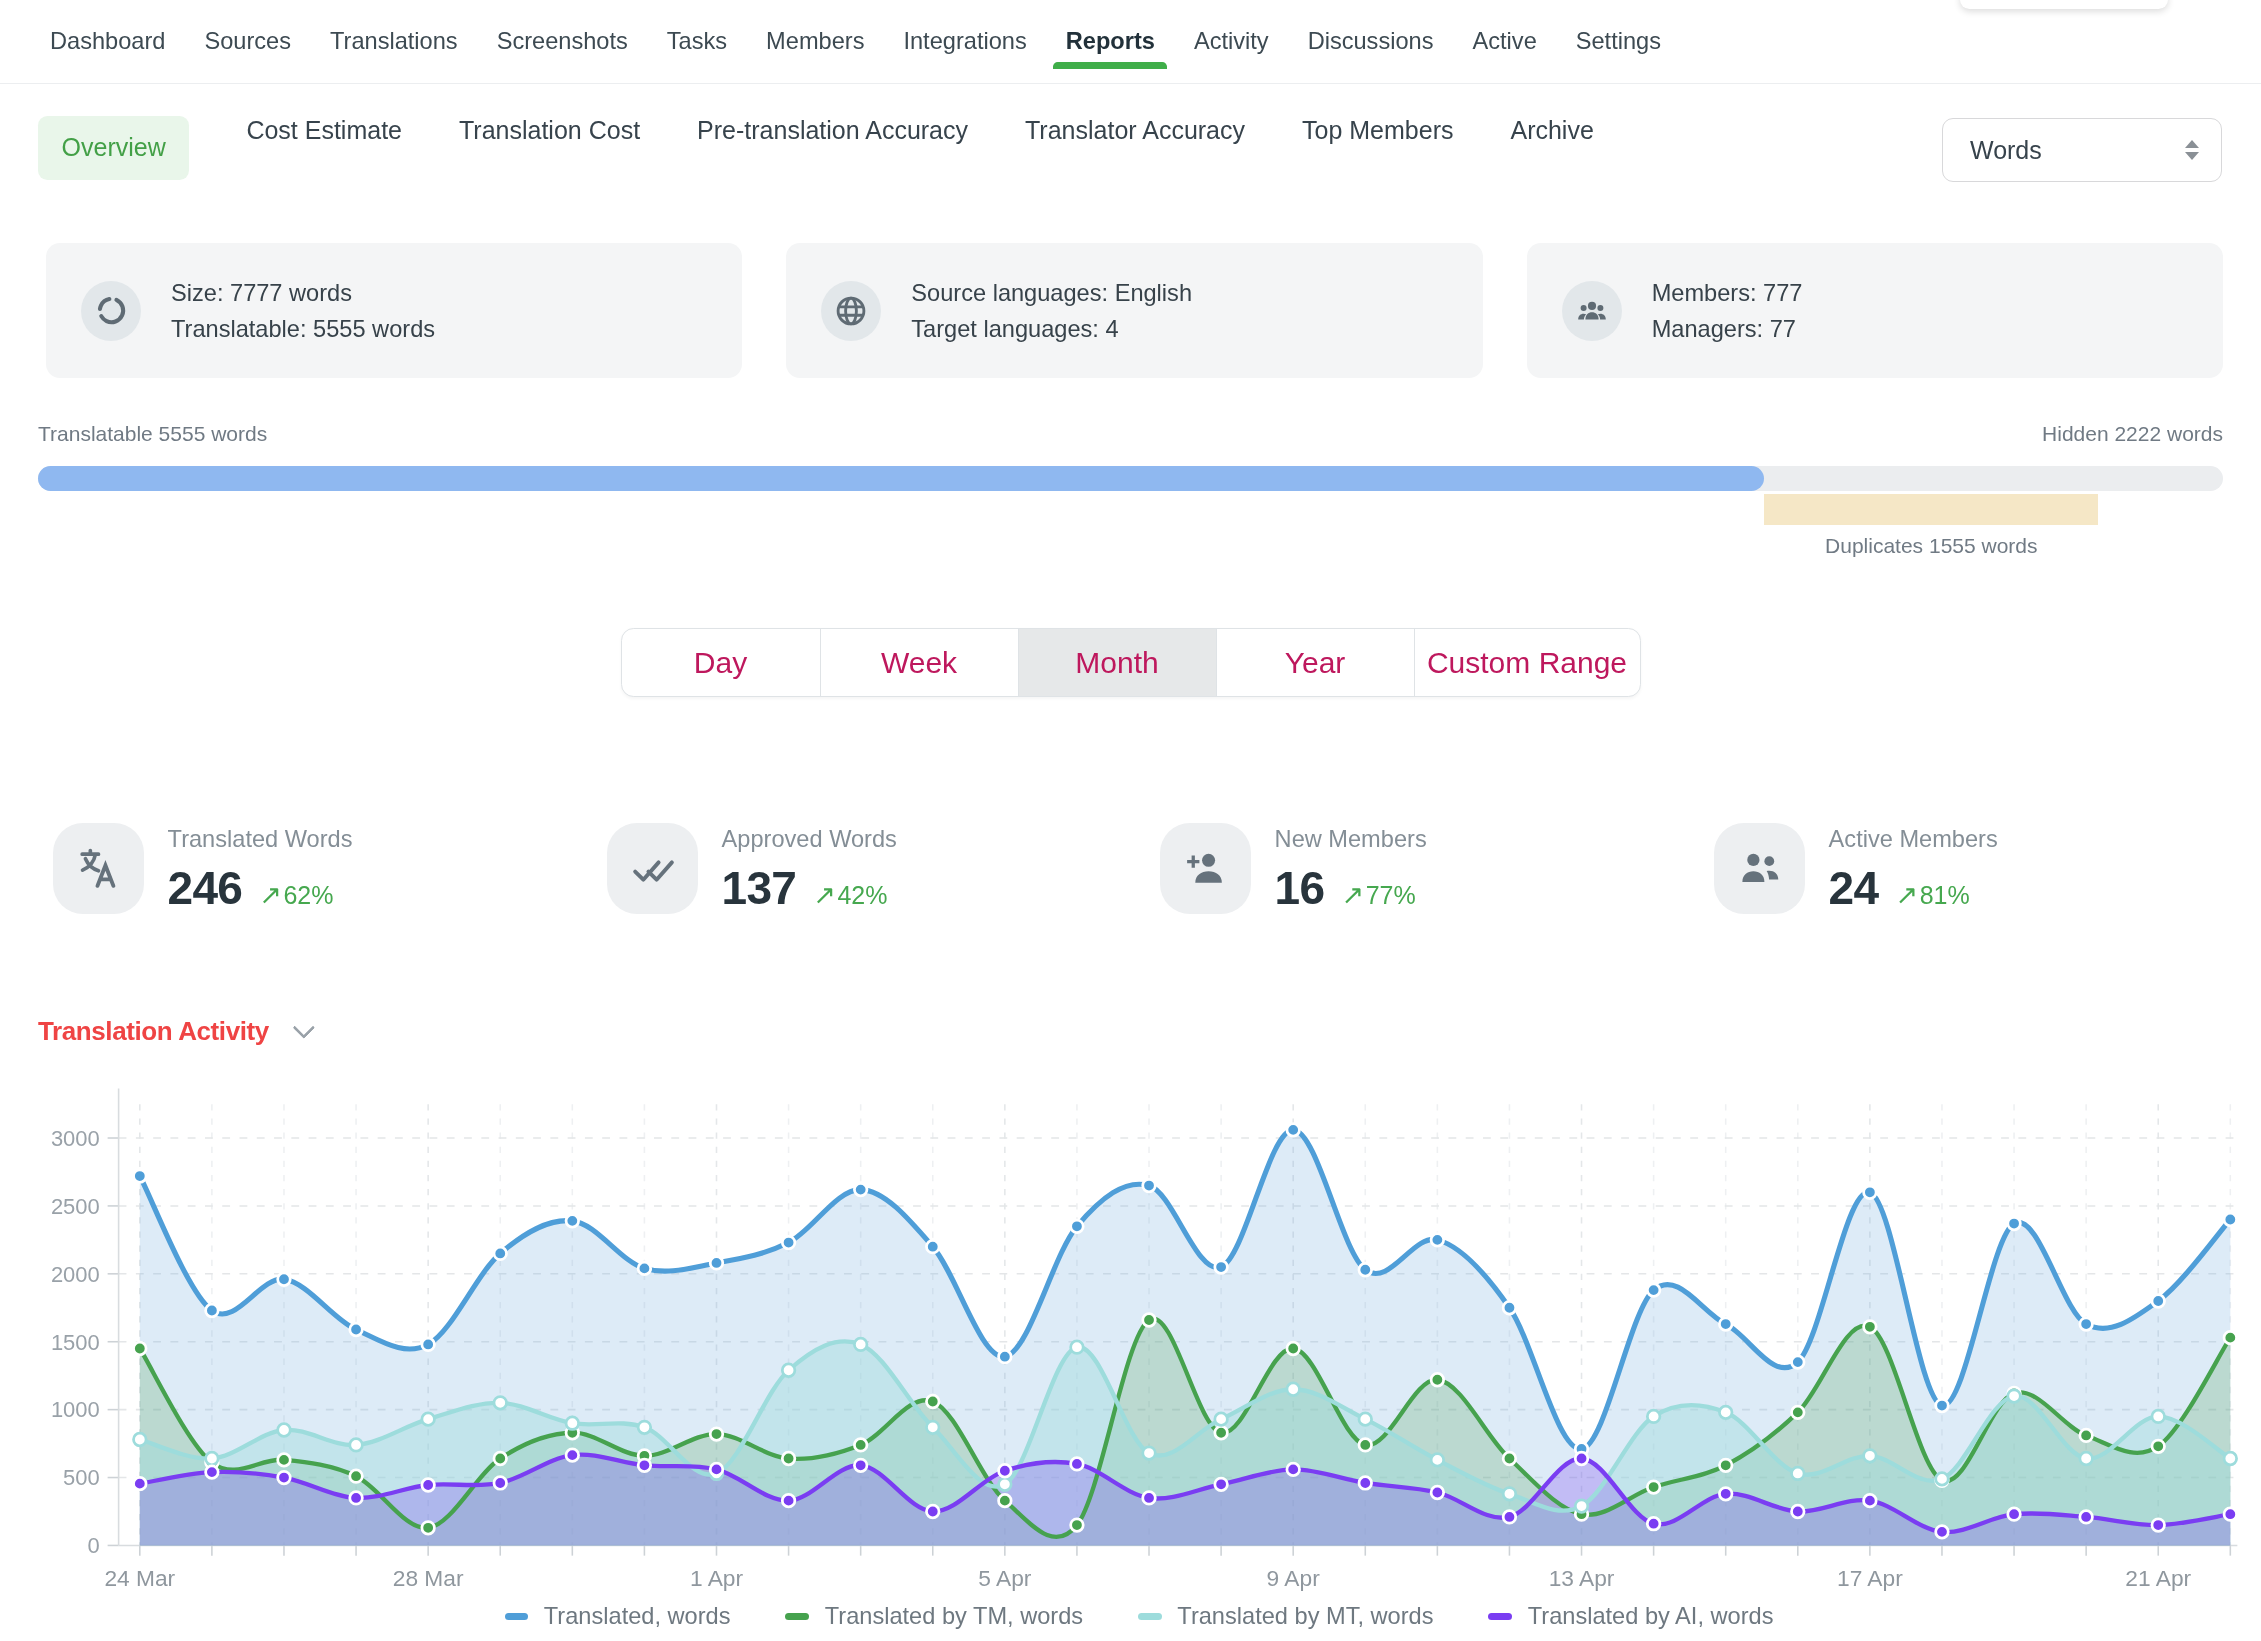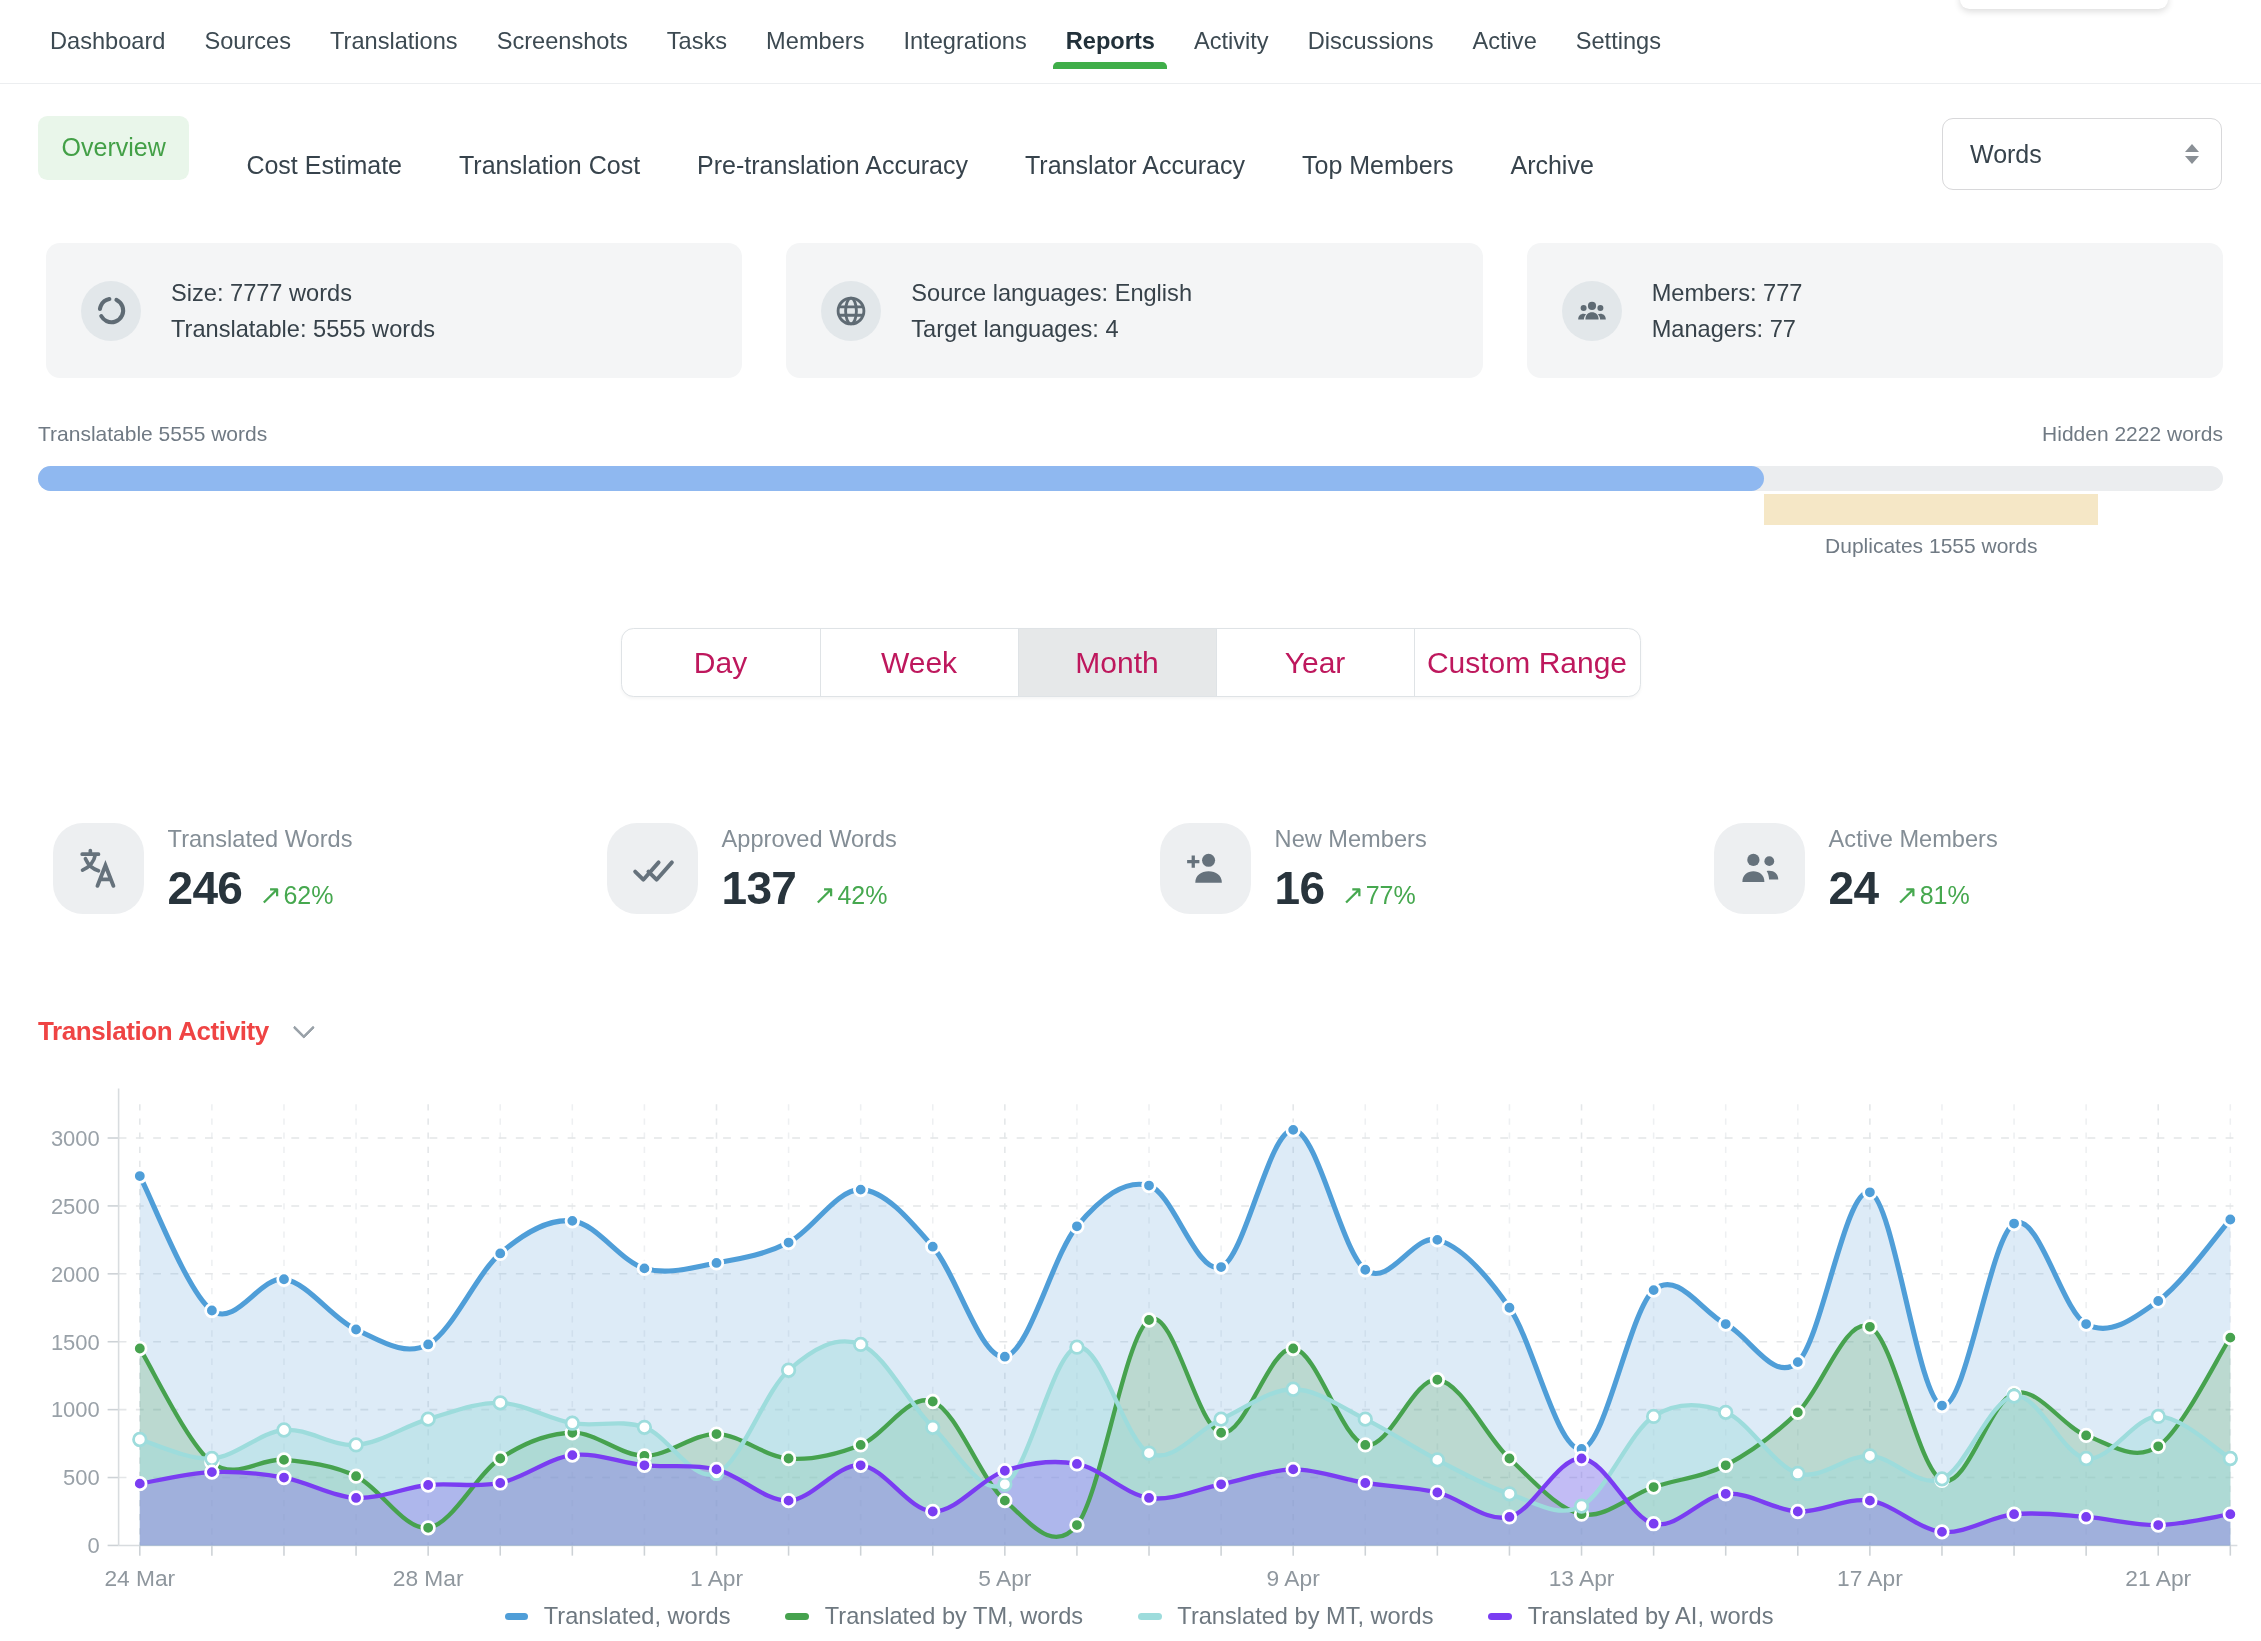--- a/index.html
+++ b/index.html
@@ -13,24 +13,24 @@
             padding:16px 50px; gap:39px; }
   .nav-item { position:relative; display:flex; align-items:center; font-size:23.6px;
               color:#3d4a52; cursor:pointer; white-space:nowrap; }
   .nav-item.active { color:#22313a; font-weight:bold; }
   .nav-item.active::after { content:""; position:absolute; left:-12.6px; right:-12.6px;
               bottom:-1.6px; height:7px; background:#3fae49; border-radius:4.7px 4.7px 0 0; }
   .float-card { position:absolute; top:-12.6px; right:93px; width:208px; height:22px;
               background:#fff; border-radius:9.4px; box-shadow:0 2.4px 7.9px rgba(0,0,0,0.14); }
 
   
-  .subnav { position:absolute; top:116px; left:38px; display:flex; align-items:flex-end; gap:57px; }
+  .subnav { position:absolute; top:116px; left:38px; display:flex; align-items:flex-start; gap:57px; }
   .subnav-item { font-size:25px; color:#37434c; cursor:pointer; white-space:nowrap; }
   .subnav-item.pill-active { background:#e9f6ea; color:#43a047; padding:17.3px 23.6px; border-radius:9.4px; }
-  .unit-select { position:absolute; top:118px; right:39px; width:280px; height:72px;
+  .unit-select { position:absolute; top:118px; right:39px; width:280px; height:64px;
               border:1.6px solid #d8d8da; border-radius:11px; background:#fff;
               display:flex; align-items:center; padding:0 22px 0 27px; font-size:25px;
               color:#37434c; cursor:pointer; }
   .unit-select .val { flex:1; }
   .sort-arrows { display:flex; flex-direction:column; gap:3.9px; align-items:center; }
   .sort-arrows .up { width:0; height:0; border-left:7px solid transparent;
               border-right:7px solid transparent; border-bottom:8.6px solid #8a9096; }
   .sort-arrows .down { width:0; height:0; border-left:7px solid transparent;
               border-right:7px solid transparent; border-top:8.6px solid #8a9096; }
 

